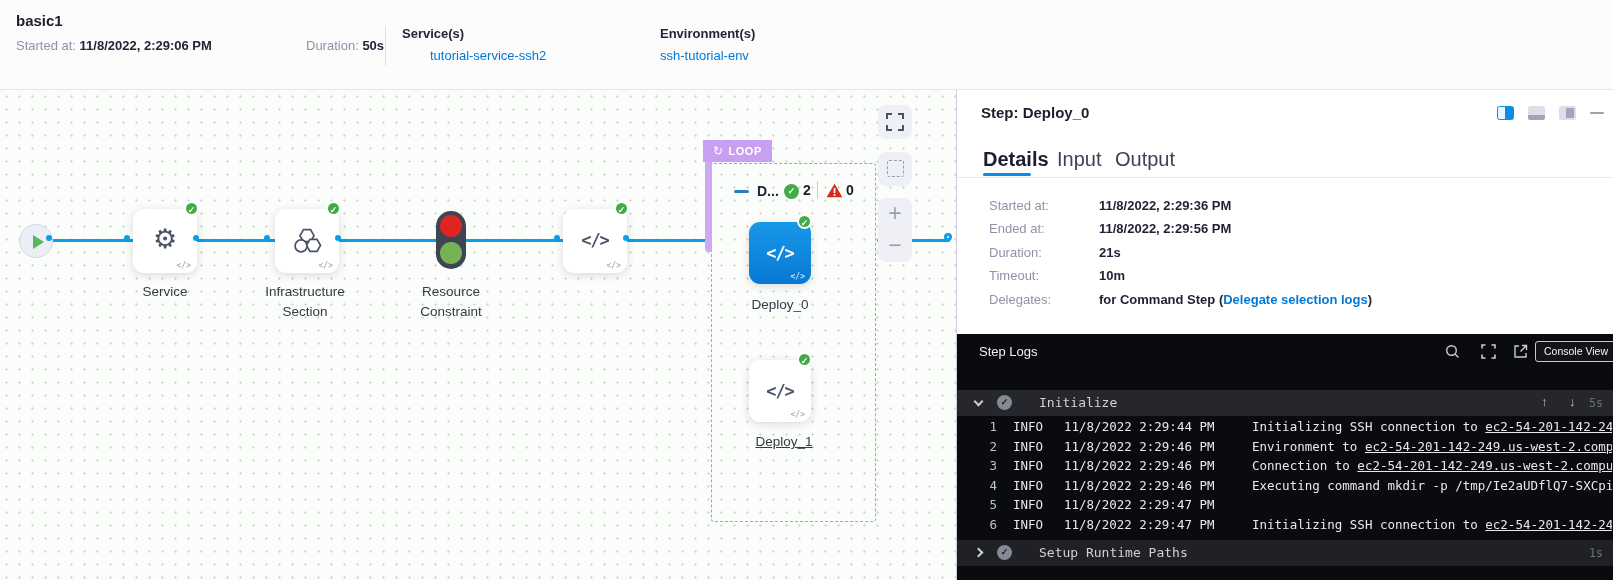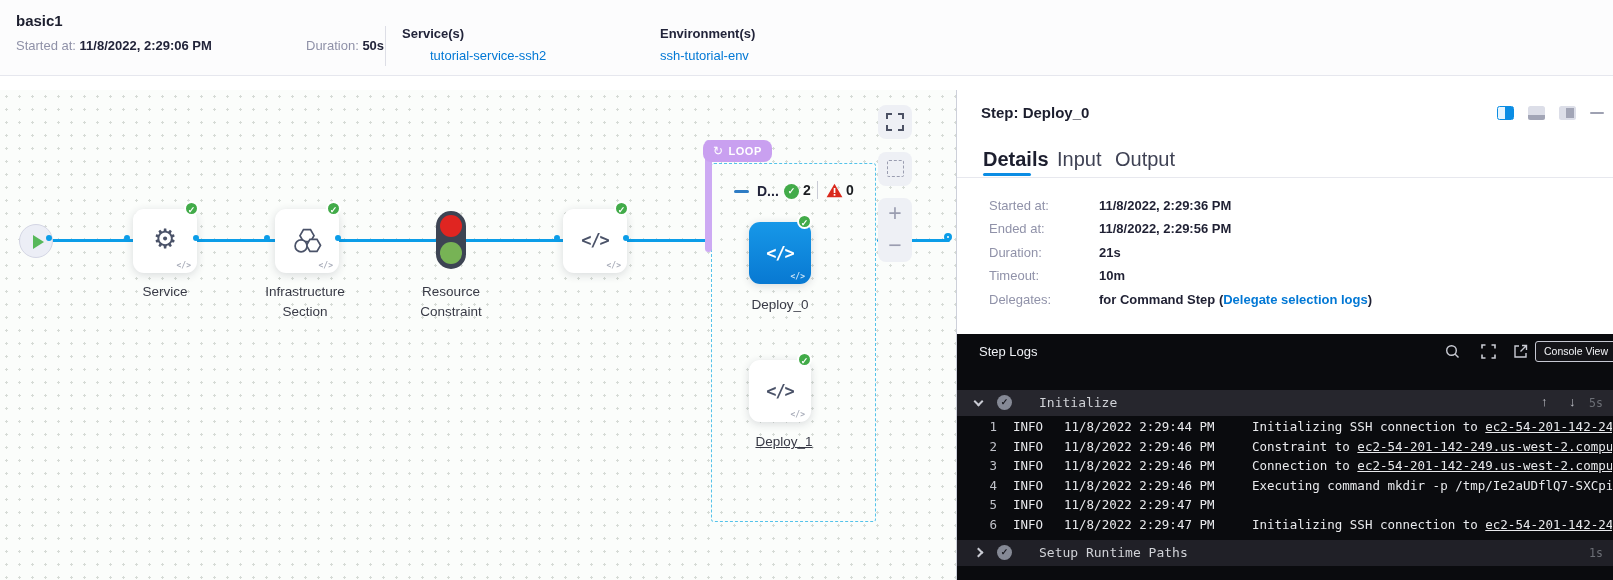--- a/index.html
+++ b/index.html
@@ -1,20 +1,20 @@
 <!DOCTYPE html>
 <html><head>
 <meta charset="utf-8">
 <style>
   * { margin:0; padding:0; box-sizing:border-box; }
   html,body { width:1613px; height:580px; overflow:hidden; background:#fff;
               font-family:"Liberation Sans", sans-serif; }
 
   
-  .top-header { position:absolute; left:0; top:0; width:1613px; height:76px;
+  .top-header { position:absolute; left:0; top:0; width:1613px; height:90px;
                 background:#fcfcfd; border-bottom:1px solid #e6e7ee; z-index:20; }
   .run-title { position:absolute; left:16px; top:12px; font-size:15px; font-weight:700; color:#1c1e2e; }
   .meta { position:absolute; top:38px; font-size:13px; color:#8f91a8; }
   .meta b { color:#22243a; font-weight:700; }
   .hdr-col-label { position:absolute; top:26px; font-size:13px; font-weight:700; color:#22243a; }
   .hdr-link { position:absolute; top:48px; font-size:13px; color:#0278d5; text-decoration:none; cursor:pointer; }
   .hdr-divider { position:absolute; left:385px; top:26px; width:1px; height:40px; background:#dddee6; }
 
   
   .canvas { position:absolute; left:0; top:90px; width:956px; height:490px;
@@ -45,21 +45,21 @@
   .code-ic.white { color:#fff; }
   
   .tlight { position:absolute; left:436px; top:121px; width:30px; height:58px; background:#3d4453;
             border-radius:15px; z-index:3; cursor:pointer; }
   .tlight .red { position:absolute; left:4px; top:4px;  width:22px; height:22px; border-radius:50%; background:#e02521; }
   .tlight .grn { position:absolute; left:4px; top:31px; width:22px; height:22px; border-radius:50%; background:#77b355; }
   
   .loop-bar { position:absolute; left:705px; top:50px; width:7px; height:112px; background:#cdaaf3;
               border-radius:4px; z-index:4; }
   .loop-badge { position:absolute; left:703px; top:50px; height:22px; padding:0 10px; background:#c9a0f0;
-                border-radius:8px; z-index:5; color:#fff; font-size:11px; font-weight:700;
+                border-radius:0; z-index:5; color:#fff; font-size:11px; font-weight:700;
                 line-height:22px; letter-spacing:.5px; }
   .loop-badge::before { content:"\21BB"; margin-right:5px; font-size:12px; font-weight:400; }
   .loop-box { position:absolute; left:711px; top:73px; width:165px; height:359px;
               border:1.5px dashed #54c3ea; border-radius:3px; z-index:2; }
   .mtx-dash { position:absolute; left:734px; top:100px; width:15px; height:3px; background:#2e7cc4;
               border-radius:2px; z-index:4; cursor:pointer; }
   .mtx-label { position:absolute; left:757px; top:93px; font-size:14px; font-weight:600; color:#22243a; z-index:4; }
   .mtx-check { position:absolute; left:784px; top:94px; width:15px; height:15px; border-radius:50%;
                background:#42ab49; z-index:4; text-align:center; }
   .mtx-check::before { content:"\2713"; color:#fff; font-size:9px; line-height:15px; font-weight:700; display:block; }
@@ -308,21 +308,21 @@
     <div class="log-line" style="top:85px;">
       <span class="ln-num">1</span>
       <span class="ln-level">INFO</span>
       <span class="ln-time">11/8/2022 2:29:44 PM</span>
       <span class="ln-msg"><span>Initializing SSH connection to </span><a>ec2-54-201-142-249.us-west-2.compute.amazonaws.com</a></span>
     </div>
     <div class="log-line" style="top:104.5px;">
       <span class="ln-num">2</span>
       <span class="ln-level">INFO</span>
       <span class="ln-time">11/8/2022 2:29:46 PM</span>
-      <span class="ln-msg"><span>Constraint to </span><a>ec2-54-201-142-249.us-west-2.compute.amazonaws.com</a></span>
+      <span class="ln-msg"><span>Environment to </span><a>ec2-54-201-142-249.us-west-2.compute.amazonaws.com</a></span>
     </div>
     <div class="log-line" style="top:124px;">
       <span class="ln-num">3</span>
       <span class="ln-level">INFO</span>
       <span class="ln-time">11/8/2022 2:29:46 PM</span>
       <span class="ln-msg"><span>Connection to </span><a>ec2-54-201-142-249.us-west-2.compute.amazonaws.com</a></span>
     </div>
     <div class="log-line" style="top:143.5px;">
       <span class="ln-num">4</span>
       <span class="ln-level">INFO</span>

